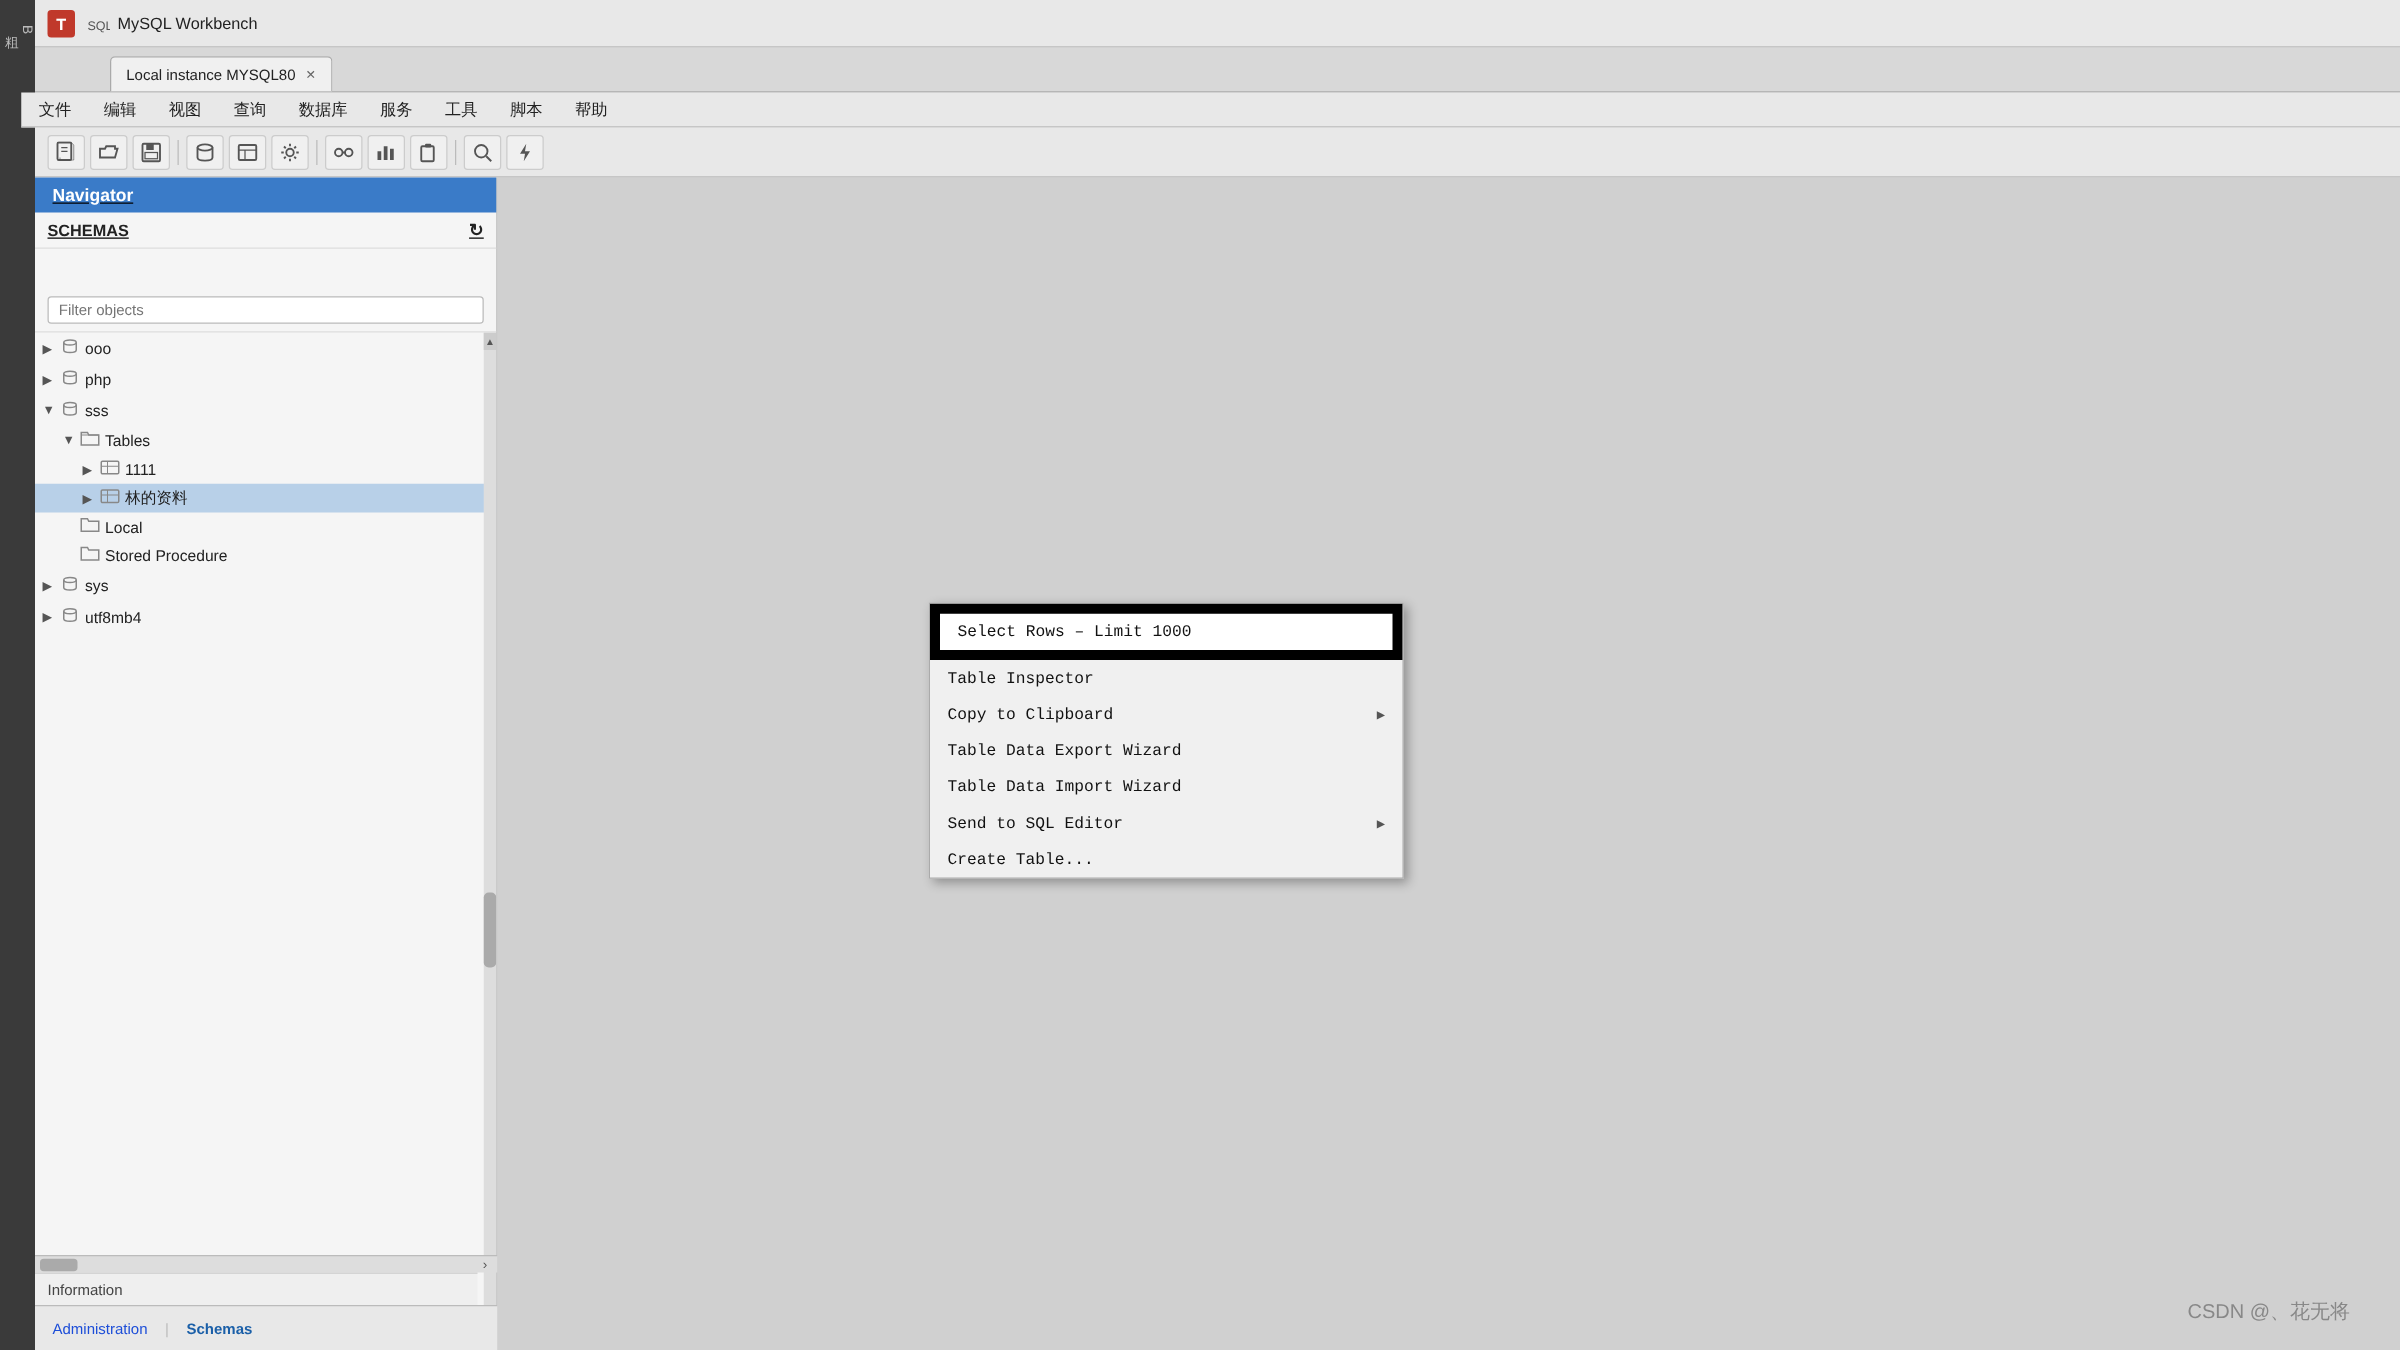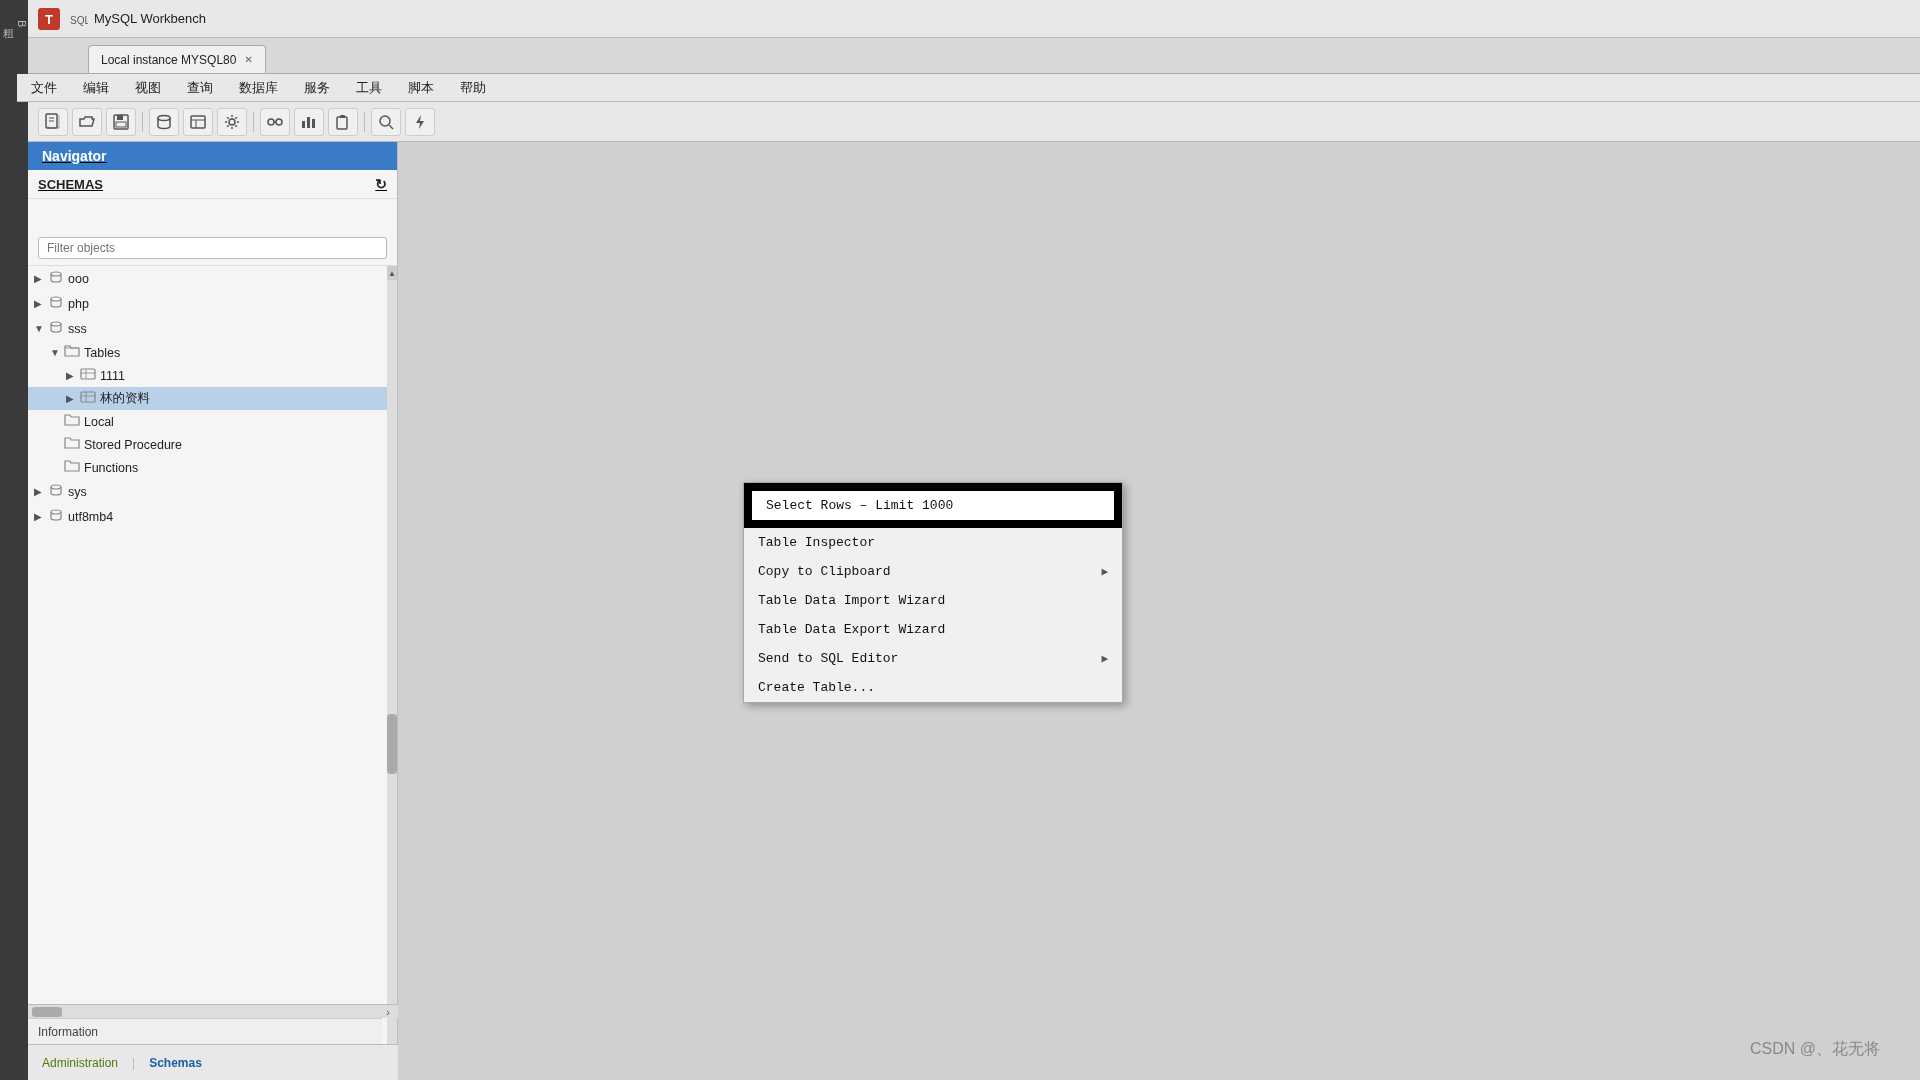--- a/index.html
+++ b/index.html
@@ -230,21 +230,21 @@
       height: 36px;
       background: #e8e8e8;
       border-top: 1px solid #bbb;
       display: flex;
       align-items: center;
     }
     .bottom-tab {
       padding: 4px 14px;
       font-size: 12px;
       cursor: pointer;
-      color: #4d7c0f;
+      color: #1d4ed8;
     }
     .bottom-tab.active { color: #1a5fa8; font-weight: bold; }
     .bottom-tab-sep { color: #bbb; font-size: 12px; }
 
     
     .info-bar {
       position: absolute;
       bottom: 36px; left: 0;
       width: 354px;
       height: 26px;
@@ -553,29 +553,20 @@
         <div class="tree-item" style="padding-left: 22px;">
           <span class="tree-arrow" style="width:14px;display:inline-block;"></span>
           <span class="tree-icon">
             <svg width="16" height="14" viewBox="0 0 16 14">
                 <path d="M1 3 L1 12 L15 12 L15 4 L7 4 L6 2 L1 2 Z" fill="none" stroke="#888" stroke-width="1.2"></path>
               </svg>
           </span>
           <span class="tree-label">Stored Procedure</span>
         </div>
 
-        <div class="tree-item" style="padding-left: 22px;">
-          <span class="tree-arrow" style="width:14px;display:inline-block;"></span>
-          <span class="tree-icon">
-            <svg width="16" height="14" viewBox="0 0 16 14">
-                <path d="M1 3 L1 12 L15 12 L15 4 L7 4 L6 2 L1 2 Z" fill="none" stroke="#888" stroke-width="1.2"></path>
-              </svg>
-          </span>
-          <span class="tree-label">Functions</span>
-        </div>
 
         <div class="tree-item" style="padding-left: 6px;">
           <span class="tree-arrow">▶</span>
           <span class="tree-icon">
             <svg width="16" height="16" viewBox="0 0 16 16">
                 <ellipse cx="8" cy="5" rx="5" ry="2" fill="none" stroke="#888" stroke-width="1.2"></ellipse>
                 <path d="M3 5 L3 11 Q3 13 8 13 Q13 13 13 11 L13 5" fill="none" stroke="#888" stroke-width="1.2"></path>
               </svg>
           </span>
           <span class="tree-label">sys</span>
@@ -626,24 +617,24 @@
         <span>Select Rows – Limit 1000</span>
       </div>
       <div class="ctx-item">
         <span>Table Inspector</span>
       </div>
       <div class="ctx-item">
         <span>Copy to Clipboard</span>
         <span class="ctx-item-arrow">▶</span>
       </div>
       <div class="ctx-item">
+        <span>Table Data Export Wizard</span>
+      </div>
+      <div class="ctx-item">
         <span>Table Data Import Wizard</span>
-      </div>
-      <div class="ctx-item">
-        <span>Table Data Export Wizard</span>
       </div>
       <div class="ctx-item">
         <span>Send to SQL Editor</span>
         <span class="ctx-item-arrow">▶</span>
       </div>
       <div class="ctx-item">
         <span>Create Table...</span>
       </div>
     </div>
 

